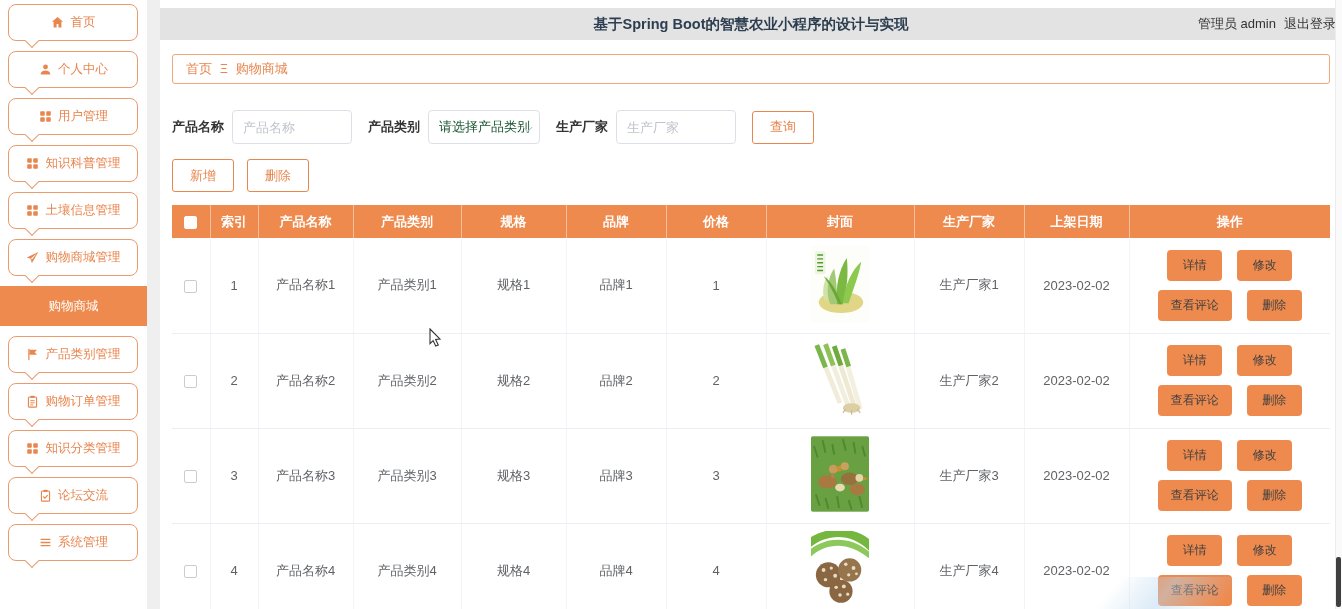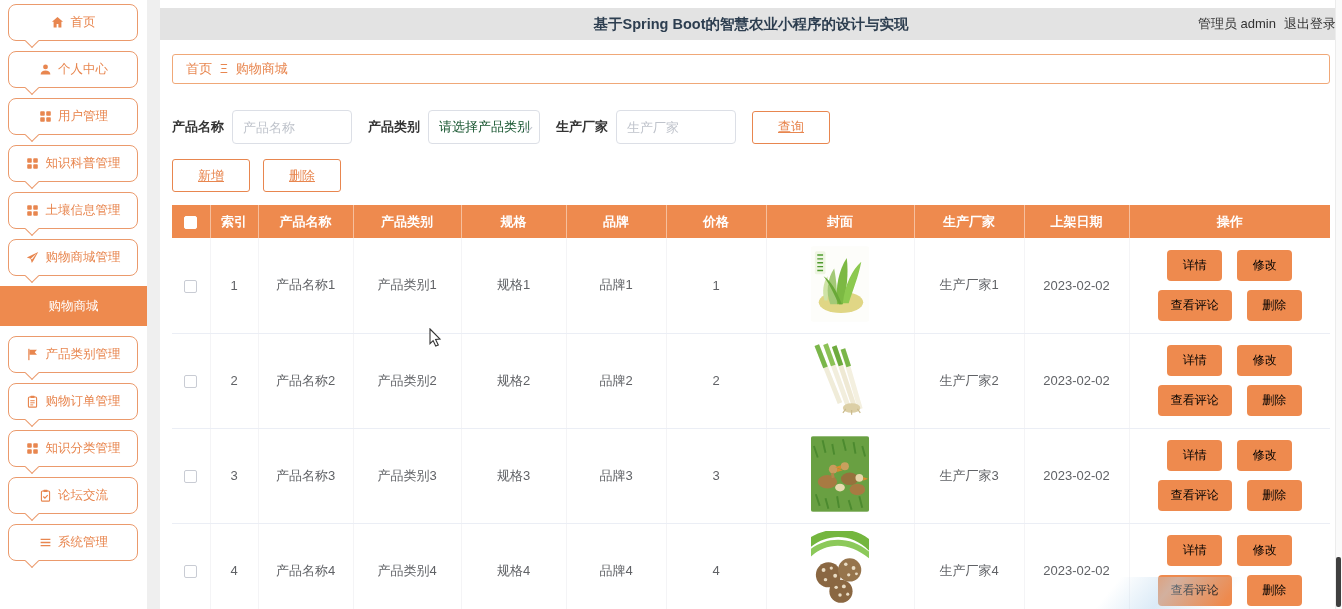--- a/index.html
+++ b/index.html
@@ -39,42 +39,42 @@
   .search-label { font-weight:bold; margin-right:8px; white-space:nowrap; }
   .tb-input { width:120px; height:34px; border:1px solid #dcdfe6; border-radius:4px; padding:0 10px;
               font-size:13px; color:#606266; margin-right:16px; outline:none;
               font-family:"Liberation Sans","DejaVu Sans",sans-serif; }
   .tb-input::placeholder { color:#bfc3cb; }
   .select { width:112px; height:34px; border:1px solid #dcdfe6; border-radius:4px; padding:0 22px 0 10px;
             font-size:13px; color:#14532d; margin-right:16px; position:relative; display:flex; align-items:center;
             background:#fff; cursor:pointer; white-space:nowrap; overflow:hidden; }
   .select .chev { position:absolute; right:8px; top:13px; width:7px; height:7px; border-right:1.5px solid #c0c4cc;
             border-bottom:1.5px solid #c0c4cc; transform:rotate(45deg); }
-  .btn-plain { height:33px; padding:0 25px; border:1px solid #e8864f; color:#e8864f; background:#fff;
+  .btn-plain { height:33px; padding:0 17px; border:1px solid #e8864f; color:#e8864f; background:#fff;
             border-radius:3px; font-size:13px; cursor:pointer;
-            font-family:"Liberation Sans","DejaVu Sans",sans-serif;text-decoration:underline; }
+            font-family:"Liberation Sans","DejaVu Sans",sans-serif; }
   .toolbar { margin:15px 12px 0 12px; display:flex; gap:13px; }
 
   
   .table-wrap { margin:13px 12px 0 12px; }
   table { border-collapse:collapse; table-layout:fixed; width:1158px; }
   th { background:#ee8a4e; color:#fff; font-size:13px; font-weight:bold; height:33px;
        border-right:1px solid rgba(255,255,255,.45); text-align:center; }
   th:last-child { border-right:none; }
   td { height:95px; text-align:center; vertical-align:middle; font-size:13px; color:#606266;
        border-bottom:1px solid #ebeef5; border-right:1px solid #f4f4f6; background:#fff; }
   td:last-child { border-right:none; }
   .checkbox { display:inline-block; width:13px; height:13px; border:1px solid #c9ccd4; border-radius:2px;
        background:#fff; cursor:pointer; vertical-align:middle; }
   th .checkbox { border-color:#fff; }
   .cover { display:inline-block; width:58px; height:76px; border-radius:2px; overflow:hidden; }
   .cover svg { display:block; }
   .actions { display:flex; flex-wrap:wrap; gap:9px 15px; justify-content:center; align-items:center;
        padding:0 12px; }
-  .btn-solid { background:#ee8a4e; border:none; color:#000000; font-size:12px; padding:7px 13px; min-width:55px;
+  .btn-solid { background:#ee8a4e; border:none; color:#404040; font-size:12px; padding:7px 13px; min-width:55px;
        border-radius:4px; cursor:pointer; font-family:Liberation Serif, serif; }
 
   
   .v-scrollbar { position:absolute; right:0; top:0; width:7px; height:609px; background:#fafafa;
        border-left:1px solid #ececec; z-index:5; }
   .v-thumb { position:absolute; right:1px; bottom:2px; width:5px; height:50px; background:#3f3f3f; border-radius:2px; }
   .watermark { position:absolute; right:88px; bottom:0; width:160px; height:32px; z-index:4; pointer-events:none;
        background:linear-gradient(100deg, rgba(190,219,240,0) 10%, rgba(183,214,238,.5) 45%, rgba(190,219,240,0) 85%);
        transform:skewX(-32deg); }
   .cursor { position:absolute; left:429px; top:328px; z-index:6; pointer-events:none; }

